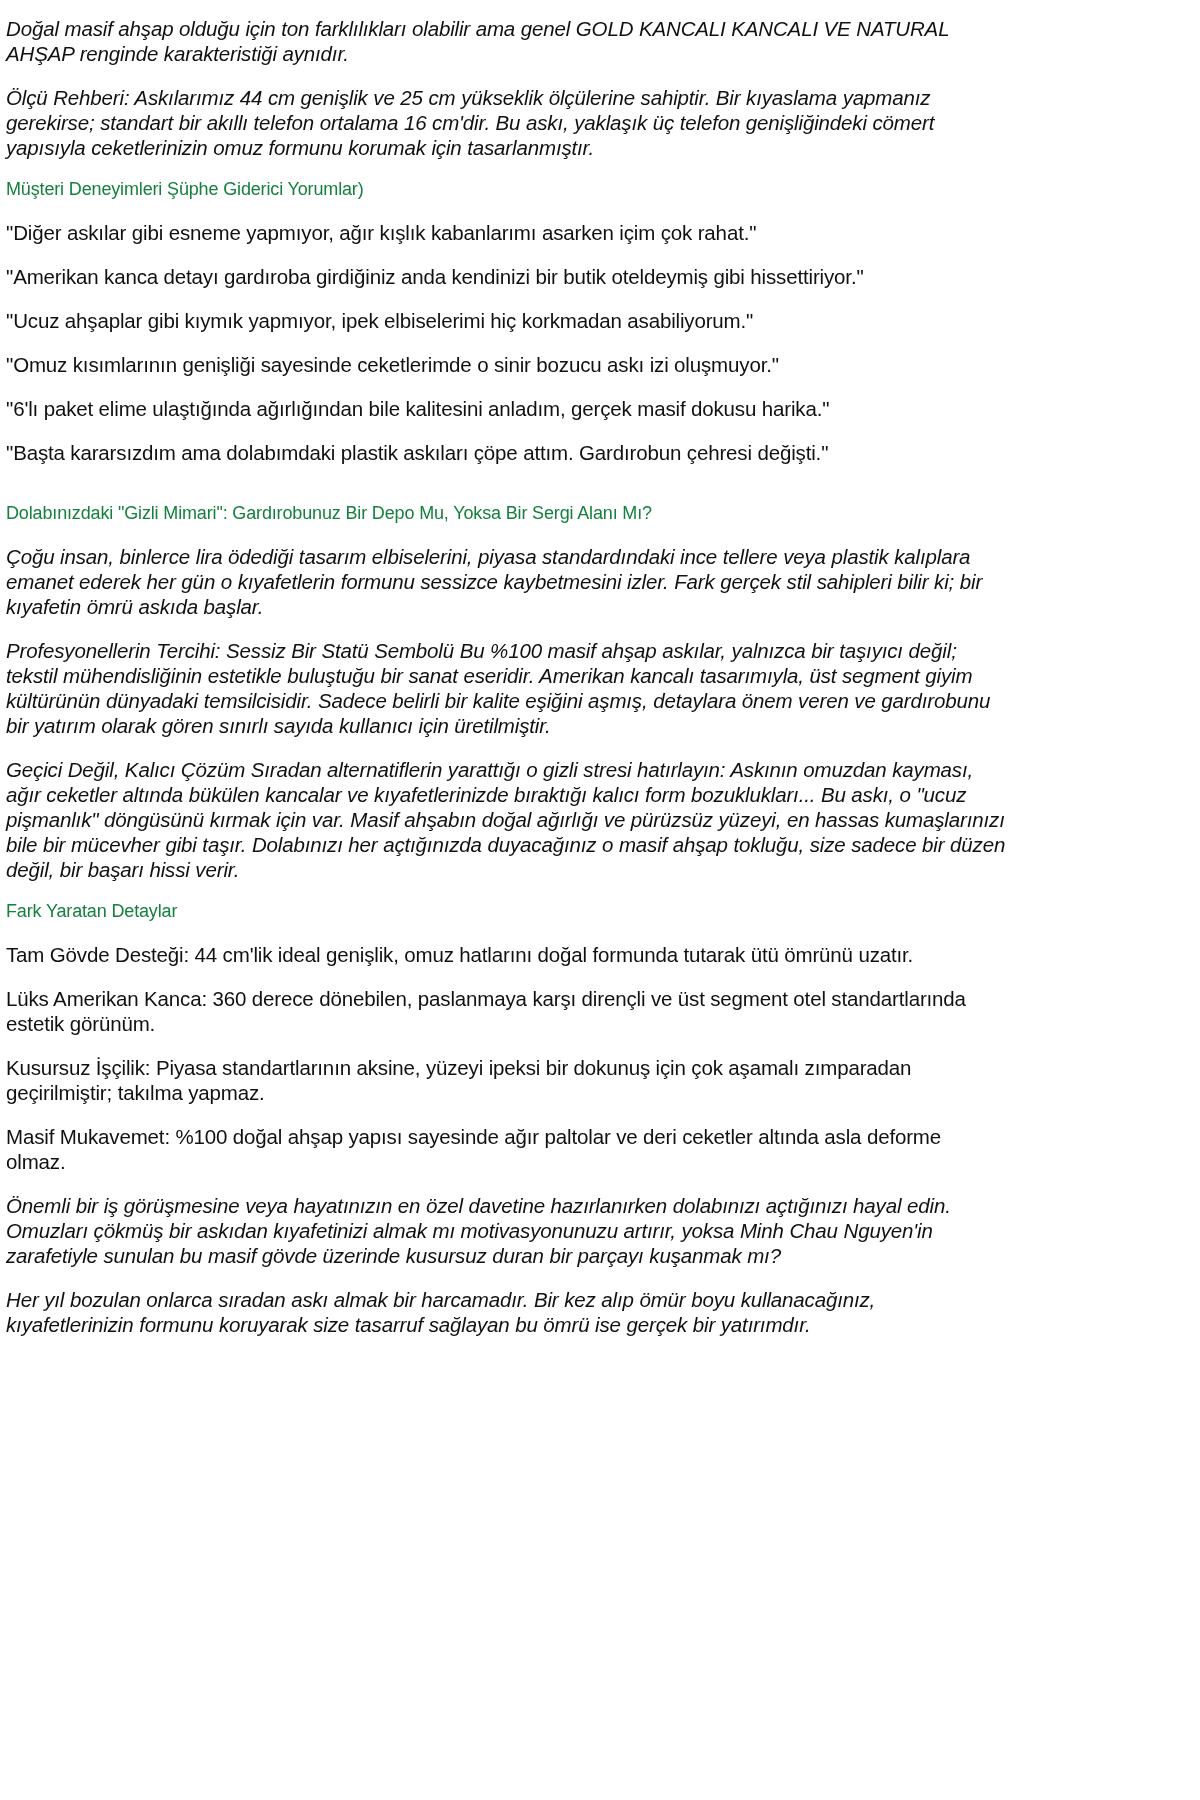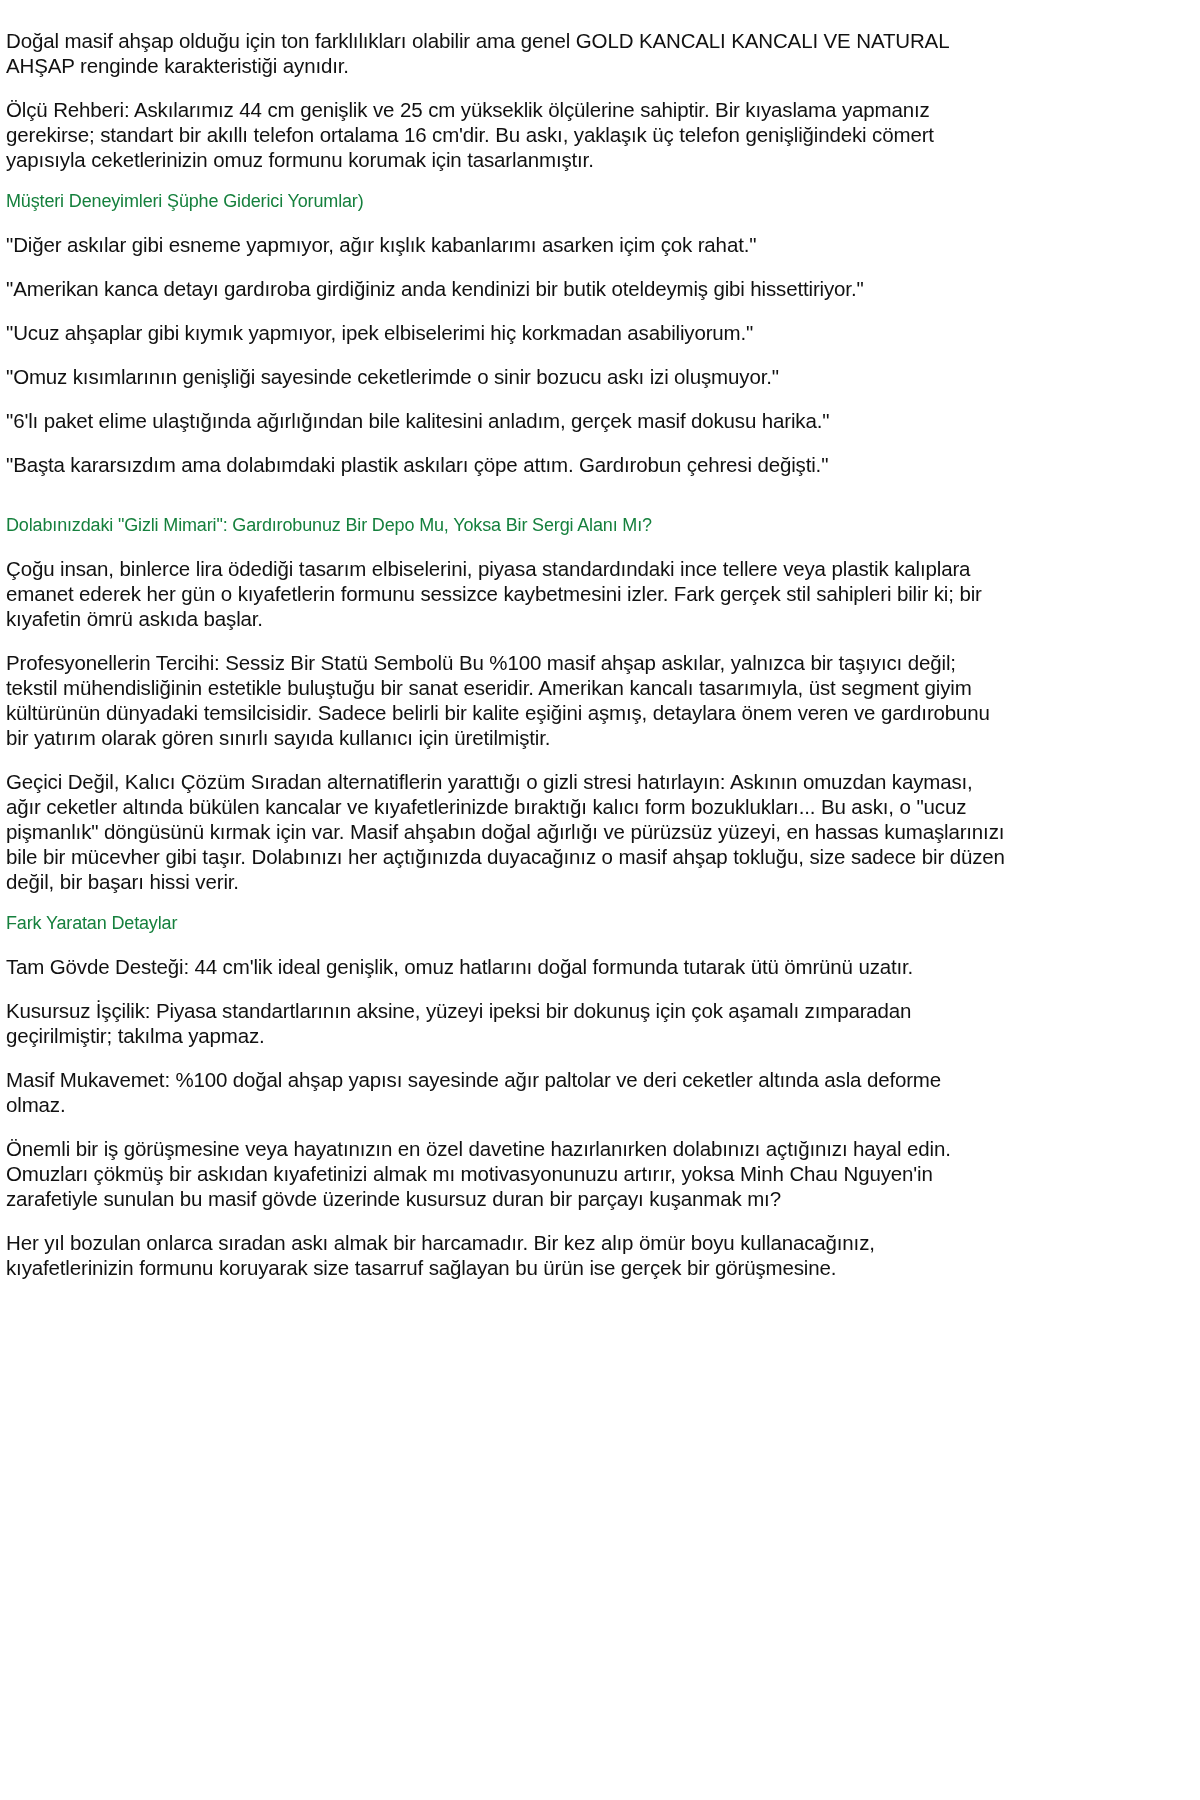--- a/index.html
+++ b/index.html
@@ -20,26 +20,27 @@
     min-height: 1800px;
     box-sizing: border-box;
     padding: 16px 30px 20px 6px;
     background: #ffffff;
   }
   .doc {
     width: 1000px;
     margin: 0;
   }
   p.para {
-    margin: 12px 0 19px 0;
+    margin: 0 0 19px 0;
     font-size: 20.5px;
     line-height: 1.22;
     letter-spacing: -0.15px;
     color: #111111;
     word-spacing: 0.1px;
+    font-style: italic;
   }
   .quote {
     margin: 0 0 19px 0;
     font-size: 20.5px;
     line-height: 1.22;
     letter-spacing: -0.15px;
     color: #111111;
   }
   .section-head {
     margin: 0 0 19px 0;
@@ -86,22 +87,23 @@
 
     <p class="para">Çoğu insan, binlerce lira ödediği tasarım elbiselerini, piyasa standardındaki ince tellere veya plastik kalıplara emanet ederek her gün o kıyafetlerin formunu sessizce kaybetmesini izler. Fark gerçek stil sahipleri bilir ki; bir kıyafetin ömrü askıda başlar.</p>
 
     <p class="para">Profesyonellerin Tercihi: Sessiz Bir Statü Sembolü Bu %100 masif ahşap askılar, yalnızca bir taşıyıcı değil; tekstil mühendisliğinin estetikle buluştuğu bir sanat eseridir. Amerikan kancalı tasarımıyla, üst segment giyim kültürünün dünyadaki temsilcisidir. Sadece belirli bir kalite eşiğini aşmış, detaylara önem veren ve gardırobunu bir yatırım olarak gören sınırlı sayıda kullanıcı için üretilmiştir.</p>
 
     <p class="para no-gap">Geçici Değil, Kalıcı Çözüm Sıradan alternatiflerin yarattığı o gizli stresi hatırlayın: Askının omuzdan kayması, ağır ceketler altında bükülen kancalar ve kıyafetlerinizde bıraktığı kalıcı form bozuklukları... Bu askı, o "ucuz pişmanlık" döngüsünü kırmak için var. Masif ahşabın doğal ağırlığı ve pürüzsüz yüzeyi, en hassas kumaşlarınızı bile bir mücevher gibi taşır. Dolabınızı her açtığınızda duyacağınız o masif ahşap tokluğu, size sadece bir düzen değil, bir başarı hissi verir.</p>
 
     <p class="section-head"> Fark Yaratan Detaylar</p>
 
     <p class="feature">Tam Gövde Desteği: 44 cm'lik ideal genişlik, omuz hatlarını doğal formunda tutarak ütü ömrünü uzatır.</p>
+    <p class="feature">Lüks Amerikan Kanca: 360 derece dönebilen, paslanmaya karşı dirençli ve üst segment otel standartlarında estetik görünüm.</p>
     <p class="feature">Kusursuz İşçilik: Piyasa standartlarının aksine, yüzeyi ipeksi bir dokunuş için çok aşamalı zımparadan geçirilmiştir; takılma yapmaz.</p>
     <p class="feature">Masif Mukavemet: %100 doğal ahşap yapısı sayesinde ağır paltolar ve deri ceketler altında asla deforme olmaz.</p>
 
     <p class="para">Önemli bir iş görüşmesine veya hayatınızın en özel davetine hazırlanırken dolabınızı açtığınızı hayal edin. Omuzları çökmüş bir askıdan kıyafetinizi almak mı motivasyonunuzu artırır, yoksa Minh Chau Nguyen'in zarafetiyle sunulan bu masif gövde üzerinde kusursuz duran bir parçayı kuşanmak mı?</p>
 
 
-    <p class="para"> Her yıl bozulan onlarca sıradan askı almak bir harcamadır. Bir kez alıp ömür boyu kullanacağınız, kıyafetlerinizin formunu koruyarak size tasarruf sağlayan bu ürün ise gerçek bir görüşmesine.</p>
+    <p class="para"> Her yıl bozulan onlarca sıradan askı almak bir harcamadır. Bir kez alıp ömür boyu kullanacağınız, kıyafetlerinizin formunu koruyarak size tasarruf sağlayan bu ömrü ise gerçek bir yatırımdır.</p>
 
   </div>
 </div>
 
 </body></html>

